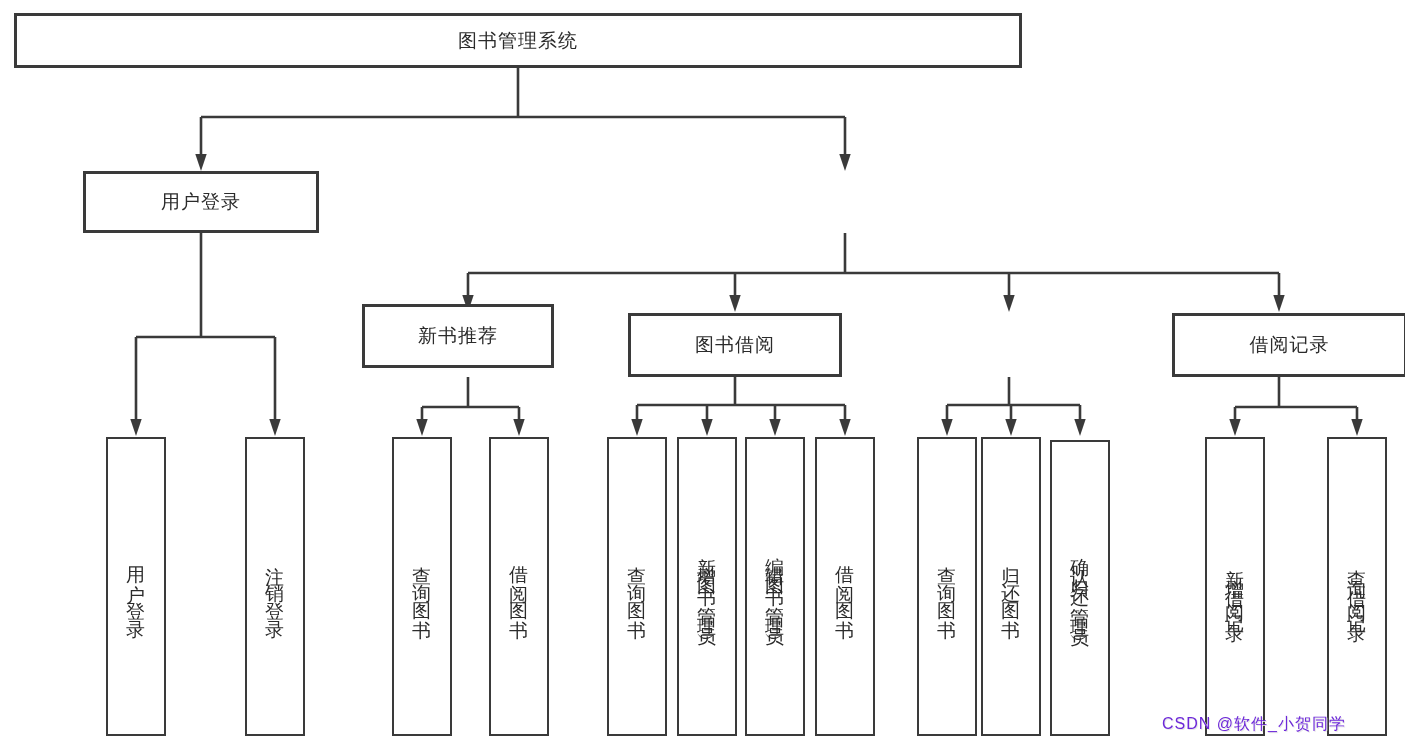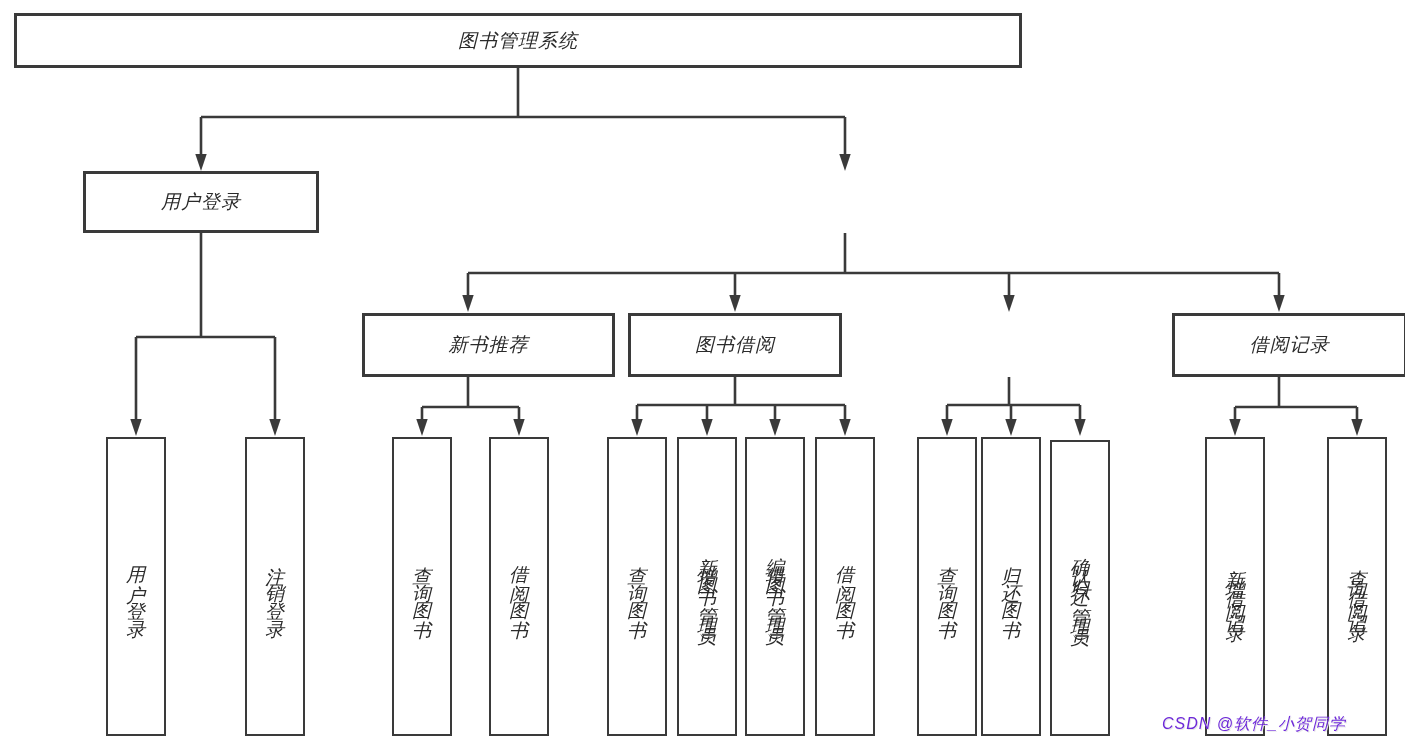--- a/index.html
+++ b/index.html
@@ -3,21 +3,20 @@
 <meta charset="utf-8">
 <style>
   html, body { margin: 0; padding: 0; background: #ffffff; }
   .canvas {
     position: relative;
     width: 1405px;
     height: 747px;
     background: #ffffff;
     font-family: "Liberation Sans", "DejaVu Sans", sans-serif;
     overflow: hidden;
-    font-style: italic;
   }
   .wires {
     position: absolute;
     left: 0; top: 0;
     width: 1405px; height: 747px;
     z-index: 0;
   }
   .node {
     position: absolute;
     box-sizing: border-box;
@@ -90,21 +89,21 @@
   </svg>
 
   <div class="node" style="left:14px;top:13px;width:1008px;height:55px">
     <span class="h-label">图书管理系统</span>
   </div>
 
   <div class="node" style="left:83px;top:171px;width:236px;height:62px">
     <span class="h-label">用户登录</span>
   </div>
 
-  <div class="node" style="left:362px;top:313px;width:253px;height:64px">
+  <div class="node" style="left:362px;top:304px;width:192px;height:64px">
     <span class="h-label">新书推荐</span>
   </div>
   <div class="node" style="left:628px;top:313px;width:214px;height:64px">
     <span class="h-label">图书借阅</span>
   </div>
   <div class="node" style="left:1172px;top:313px;width:235px;height:64px">
     <span class="h-label">借阅记录</span>
   </div>
 
   <div class="node leaf" style="left:106px;top:437px;width:60px;height:299px">

